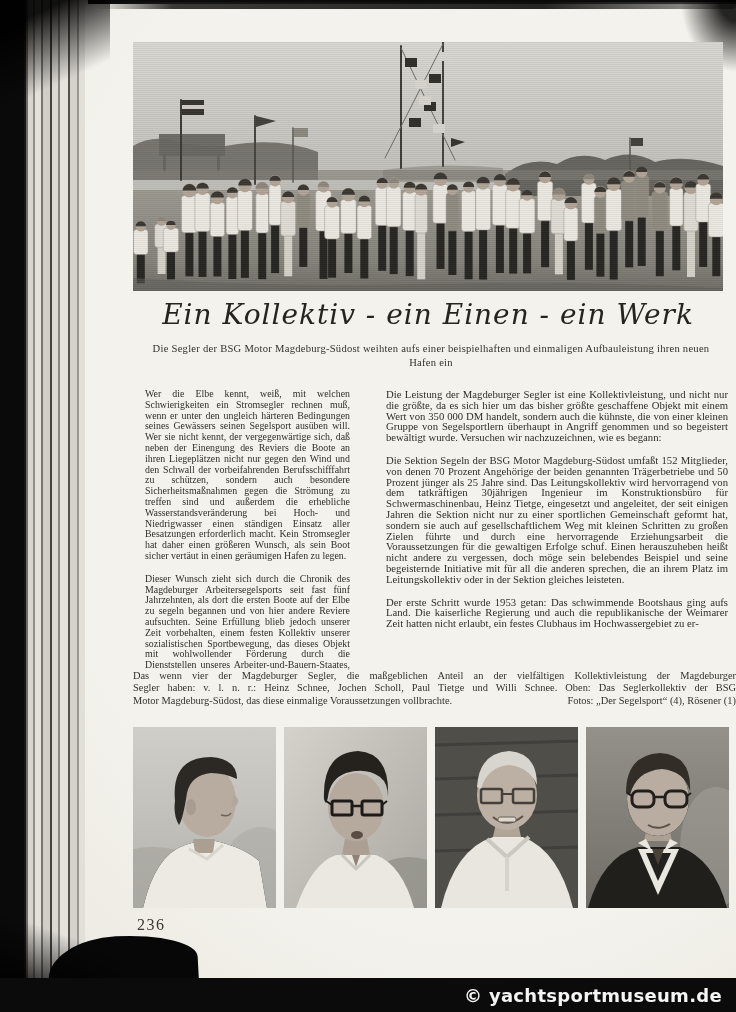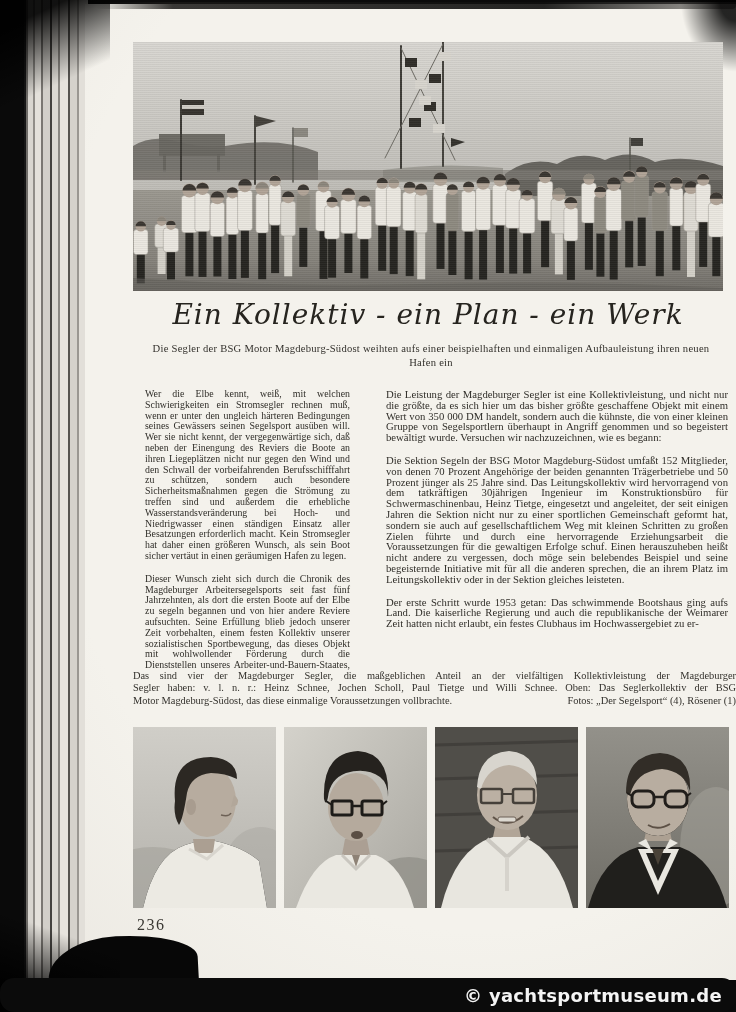--- a/index.html
+++ b/index.html
@@ -27,21 +27,21 @@
   }
   .top-edge-line{position:absolute;left:96px;top:2px;width:640px;height:7px;
     background:linear-gradient(to right,rgba(20,20,20,0) 0,rgba(25,24,22,.85) 12%,rgba(15,15,14,.9) 70%,rgba(90,88,84,.6) 96%);
     border-radius:0 0 4px 4px;}
   .corner-tr{position:absolute;right:0;top:0;width:74px;height:96px;
     background:radial-gradient(110% 110% at 100% 0%,rgba(0,0,0,.85) 20%,rgba(0,0,0,0) 68%);}
   .bottom-wedge{position:absolute;left:48px;top:936px;width:150px;height:58px;
     background:#070707;border-radius:60% 70% 0 0/90% 55% 0 0;transform:rotate(-3deg);}
   .bottom-bar{
     position:absolute;left:0;top:978px;width:736px;height:34px;background:#0b0b0b;
-    display:flex;align-items:center;justify-content:flex-end;padding-right:14px;box-sizing:border-box;border-radius:14px;
+    display:flex;align-items:center;justify-content:flex-end;padding-right:14px;box-sizing:border-box;
   }
   .watermark{font-family:"DejaVu Sans",sans-serif;font-weight:bold;font-size:18px;color:#f4f4f4;letter-spacing:.3px;}
   
   .group-photo{position:absolute;left:133px;top:42px;width:590px;height:249px;background:#c7c5bf;overflow:hidden;}
   .group-photo::after{content:"";position:absolute;inset:0;
     background:repeating-linear-gradient(0deg,rgba(40,38,35,.05) 0 1px,rgba(255,255,255,.04) 1px 2px);
     pointer-events:none;}
   .headline{position:absolute;left:133px;top:298px;width:590px;text-align:center;
     font-family:"DejaVu Serif",serif;font-style:italic;font-size:28px;letter-spacing:1px;color:#26241f;white-space:nowrap;}
   .subhead{position:absolute;left:138px;top:342px;width:586px;text-align:center;
@@ -280,35 +280,35 @@
           <path d="M 564.0 137.6 a 6.206172152969521 6.206172152969521 0 0 1 12.4 0 Z" fill="#38342f"></path>
           <rect x="579.3" y="192.9" width="8" height="41.3" fill="#24231f"></rect>
           <rect x="575.4" y="161.1" width="15.8" height="33.8" rx="3" fill="#eae7e0" stroke="#9b978e" stroke-width="0.5"></rect>
           <circle cx="583.3" cy="156.7" r="6.5" fill="#b0a396"></circle>
           <path d="M 576.8 156.7 a 6.4770432823919695 6.4770432823919695 0 0 1 13.0 0 Z" fill="#38342f"></path>
         </g>
       <path d="M0,236 q150,10 295,6 q150,-4 295,4 l0,13 l-590,0 Z" fill="#615f59" opacity=".55"></path>
     </svg>
   </div>
 
-  <div class="headline">Ein Kollektiv - ein Plan - ein Werk</div>
+  <div class="headline">Ein Kollektiv - ein Einen - ein Werk</div>
   <div class="subhead">Die Segler der BSG Motor Magdeburg-Südost weihten aufs einer beispielhaften und einmaligen Aufbauleistung ihren neuen Hafen ein</div>
 
   <div class="bodycol col-left">
     <p>Wer die Elbe kennt, weiß, mit welchen Schwierigkeiten ein Stromsegler rechnen muß, wenn er unter den ungleich härteren Bedingungen seines Gewässers seinen Segelsport ausüben will. Wer sie nicht kennt, der vergegenwärtige sich, daß neben der Einengung des Reviers die Boote an ihren Liegeplätzen nicht nur gegen den Wind und den Schwall der vorbeifahrenden Berufsschifffahrt zu schützen, sondern auch besondere Sicherheitsmaßnahmen gegen die Strömung zu treffen sind und außerdem die erhebliche Wasserstandsveränderung bei Hoch- und Niedrigwasser einen ständigen Einsatz aller Besatzungen erforderlich macht. Kein Stromsegler hat daher einen größeren Wunsch, als sein Boot sicher vertäut in einen geräumigen Hafen zu legen.</p>
     <p>Dieser Wunsch zieht sich durch die Chronik des Magdeburger Arbeitersegelsports seit fast fünf Jahrzehnten, als dort die ersten Boote auf der Elbe zu segeln begannen und von hier andere Reviere aufsuchten. Seine Erfüllung blieb jedoch unserer Zeit vorbehalten, einem festen Kollektiv unserer sozialistischen Sportbewegung, das dieses Objekt mit wohlwollender Förderung durch die Dienststellen unseres Arbeiter-und-Bauern-Staates, mit Unterstützung der großen volkseigenen Trägerbetriebe, des Karl-Marx- und des Karl-Liebknecht-Werkes, in über 17 000 Arbeitsstunden der 152 Mitglieder und nicht zuletzt unter tatkräftiger Mithilfe sowjetischer Soldaten acht Monate vor dem Plan fertigstellen konnte.</p>
   </div>
   <div class="bodycol col-right">
     <p>Die Leistung der Magdeburger Segler ist eine Kollektivleistung, und nicht nur die größte, da es sich hier um das bisher größte geschaffene Objekt mit einem Wert von 350 000 DM handelt, sondern auch die kühnste, die von einer kleinen Gruppe von Segelsportlern überhaupt in Angriff genommen und so begeistert bewältigt wurde. Versuchen wir nachzuzeichnen, wie es begann:</p>
     <p>Die Sektion Segeln der BSG Motor Magdeburg-Südost umfaßt 152 Mitglieder, von denen 70 Prozent Angehörige der beiden genannten Trägerbetriebe und 50 Prozent jünger als 25 Jahre sind. Das Leitungskollektiv wird hervorragend von dem tatkräftigen 30jährigen Ingenieur im Konstruktionsbüro für Schwermaschinenbau, Heinz Tietge, eingesetzt und angeleitet, der seit einigen Jahren die Sektion nicht nur zu einer sportlichen Gemeinschaft geformt hat, sondern sie auch auf gesellschaftlichem Weg mit kleinen Schritten zu großen Zielen führte und durch eine hervorragende Erziehungsarbeit die Voraussetzungen für die gewaltigen Erfolge schuf. Einen herauszuheben heißt nicht andere zu vergessen, doch möge sein belebendes Beispiel und seine begeisternde Initiative mit für all die anderen sprechen, die an ihrem Platz im Leitungskollektiv oder in der Sektion gleiches leisteten.</p>
     <p>Der erste Schritt wurde 1953 getan: Das schwimmende Bootshaus ging aufs Land. Die kaiserliche Regierung und auch die republikanische der Weimarer Zeit hatten nicht erlaubt, ein festes Clubhaus im Hochwassergebiet zu er-</p>
   </div>
 
   <div class="caption">
-    <div class="jline">Das sind vier der Magdeburger Segler, die maßgeblichen Anteil an der vielfältigen Kollektivleistung der Magdeburger</div>
+    <div class="jline">Das wenn vier der Magdeburger Segler, die maßgeblichen Anteil an der vielfältigen Kollektivleistung der Magdeburger</div>
     <div class="jline">Segler haben: v. l. n. r.: Heinz Schnee, Jochen Scholl, Paul Tietge und Willi Schnee. Oben: Das Seglerkollektiv der BSG</div>
     <div class="lastline">
       <span>Motor Magdeburg-Südost, das diese einmalige Voraussetzungen vollbrachte.</span>
       <span>Fotos: „Der Segelsport“ (4), Rösener (1)</span>
     </div>
   </div>
 
   <div class="portraits">
     <div class="portrait">
       <svg width="143" height="181" viewBox="0 0 143 181">

